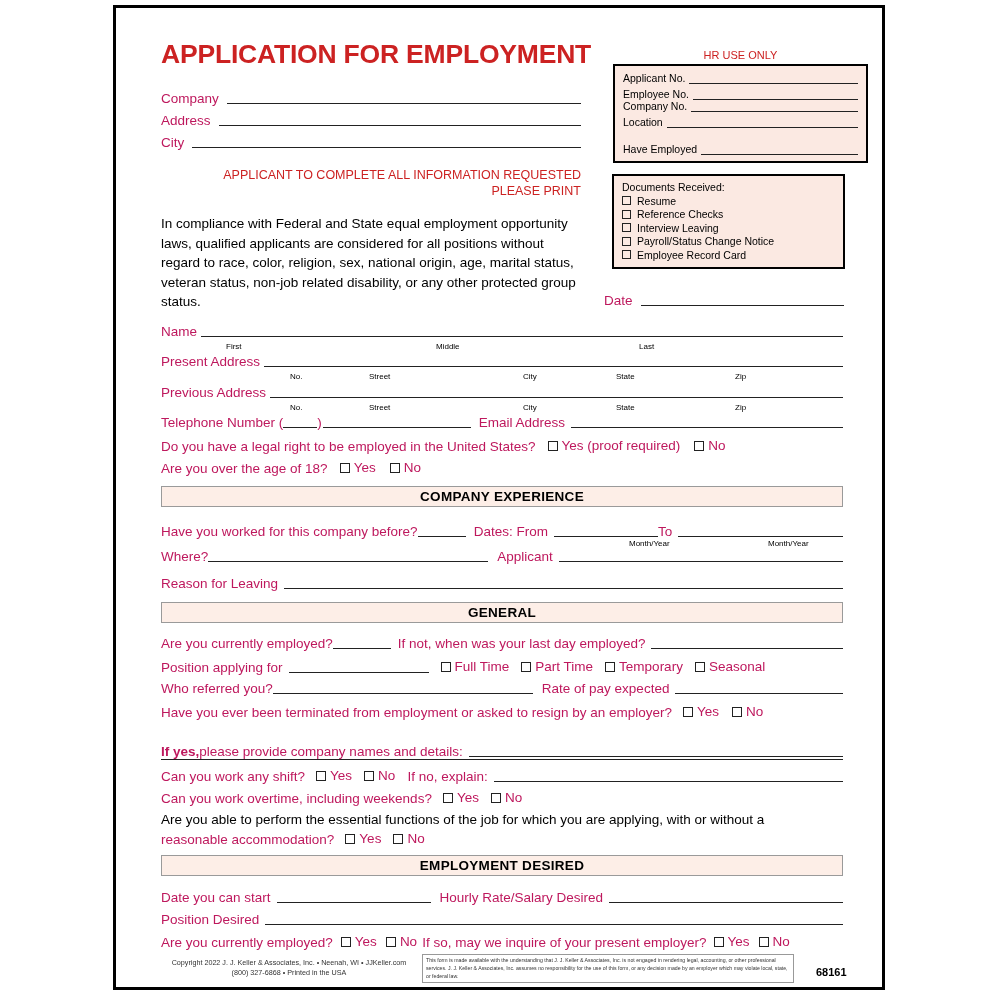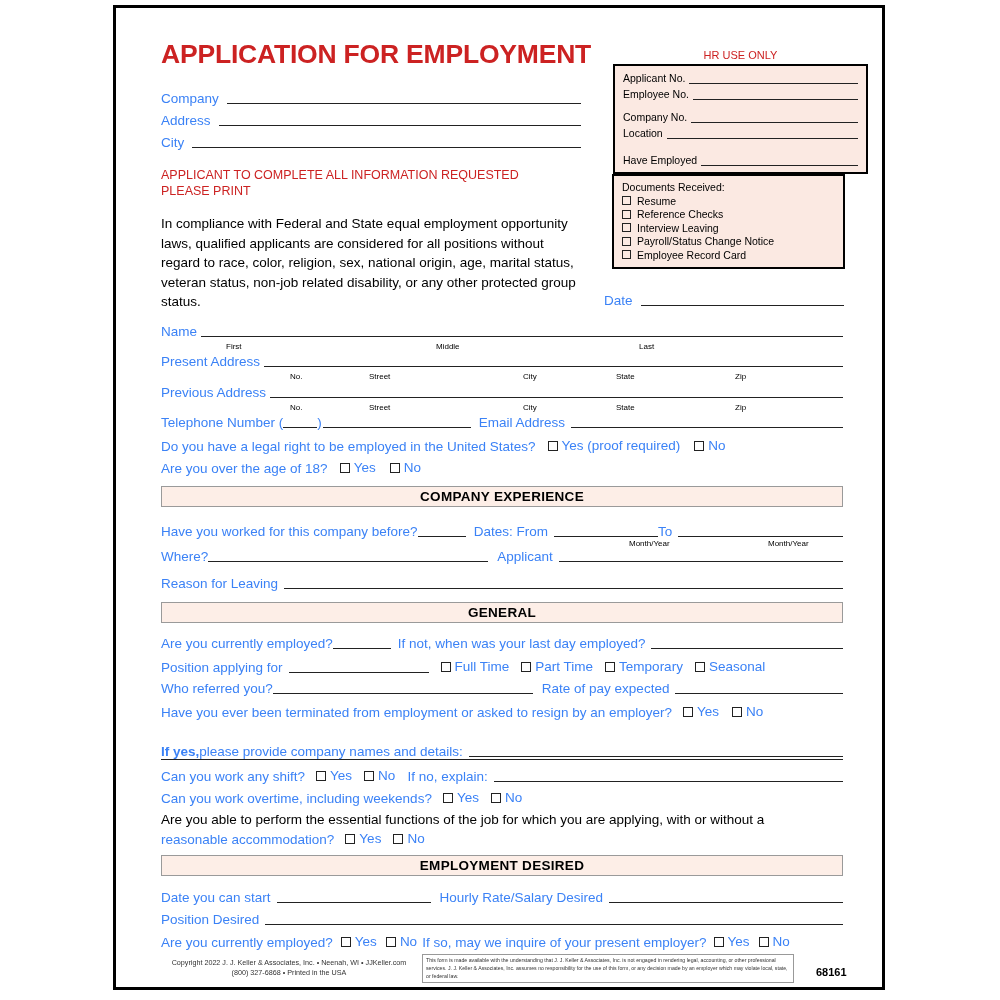--- a/index.html
+++ b/index.html
@@ -81,21 +81,21 @@
     background: transparent;
     box-sizing: border-box;
     vertical-align: -1px;
   }
   .cb-sm { width: 9px; height: 9px; border-width: 1.3px; }
 
   
   .notice {
     color: #cc2222;
     font-size: 12.5px;
-    text-align: left;
+    text-align: right;
     line-height: 1.25;
   }
 
   
   .para {
     font-size: 13.5px;
     color: #000;
     line-height: 1.45;
   }
 
@@ -109,21 +109,21 @@
     font-size: 13.5px;
     color: #000;
     letter-spacing: 0.3px;
     display: flex;
     align-items: center;
     justify-content: center;
   }
 
   
   .row { display: flex; align-items: baseline; white-space: nowrap; }
-  .row .t { font-size: 13.5px; color: #3b82f6; }
+  .row .t { font-size: 13.5px; color: #be185d; }
   .row .fill { border-bottom: 1.5px solid #222; align-self: flex-end; margin-bottom: 2px; }
 
   .cbwrap { display: inline-flex; align-items: center; }
   .cbwrap .cb { margin-right: 4px; }
 
   
   .foot { font-size: 7.2px; color: #333; line-height: 1.45; text-align: center; }
   .disc {
     font-size: 5.2px;
     color: #333;
@@ -168,21 +168,21 @@
 
     <div class="abs para" style="left:45px; top:206px; width:425px;">In compliance with Federal and State equal employment opportunity laws, qualified applicants are considered for all positions without regard to race, color, religion, sex, national origin, age, marital status, veteran status, non-job related disability, or any other protected group status.</div>
 
     <div class="abs" style="left:497px; top:41px; width:255px;">
       <div class="hr-title">HR USE ONLY</div>
       <div class="boxpink" style="margin-top:3px; padding:6px 8px 6px 8px;">
         <div class="hr-row" style="margin-bottom:4px;">
           <span class="k">Applicant No.</span>
           <span class="v"></span>
         </div>
-        <div class="hr-row" style="margin-bottom:11px;">
+        <div class="hr-row" style="margin-bottom:0;">
           <span class="k">Employee No.</span>
           <span class="v"></span>
         </div>
         <div class="hr-row" style="margin-bottom:4px;">
           <span class="k">Company No.</span>
           <span class="v"></span>
         </div>
         <div class="hr-row" style="margin-bottom:15px;">
           <span class="k">Location</span>
           <span class="v"></span>

